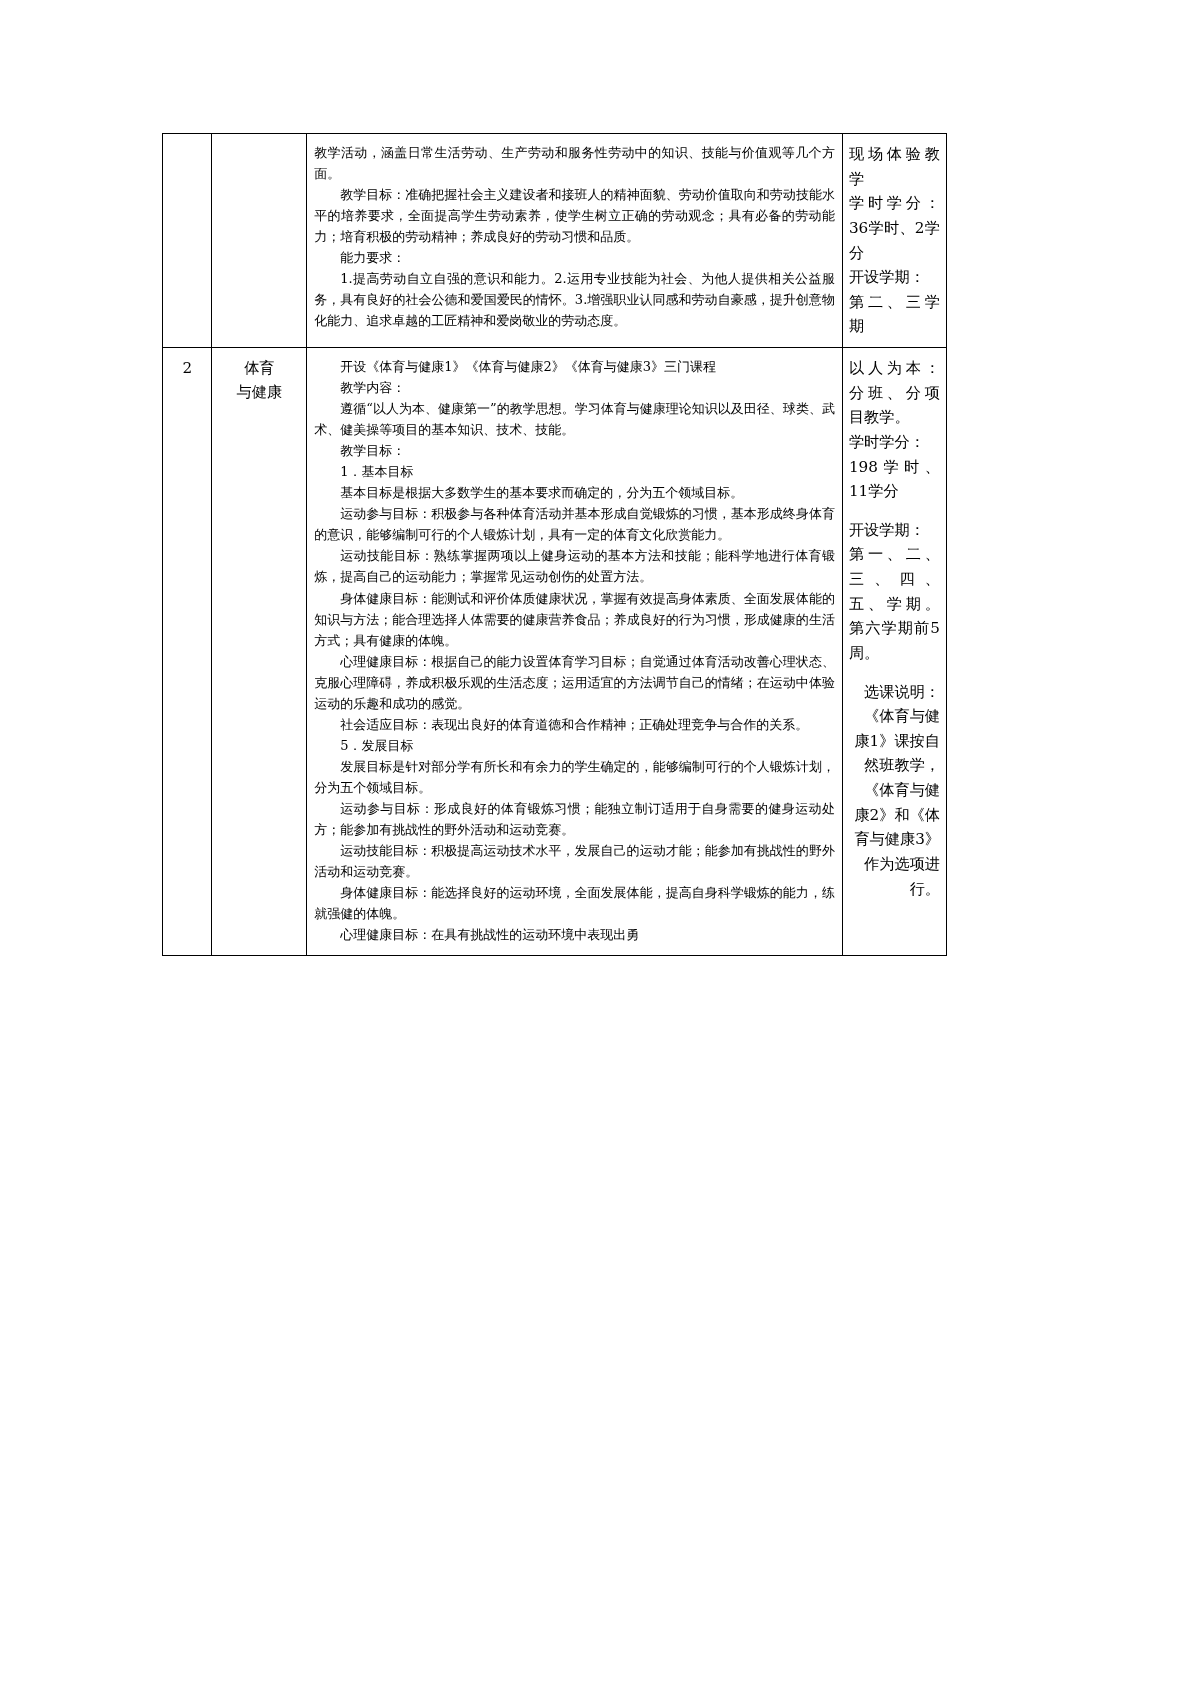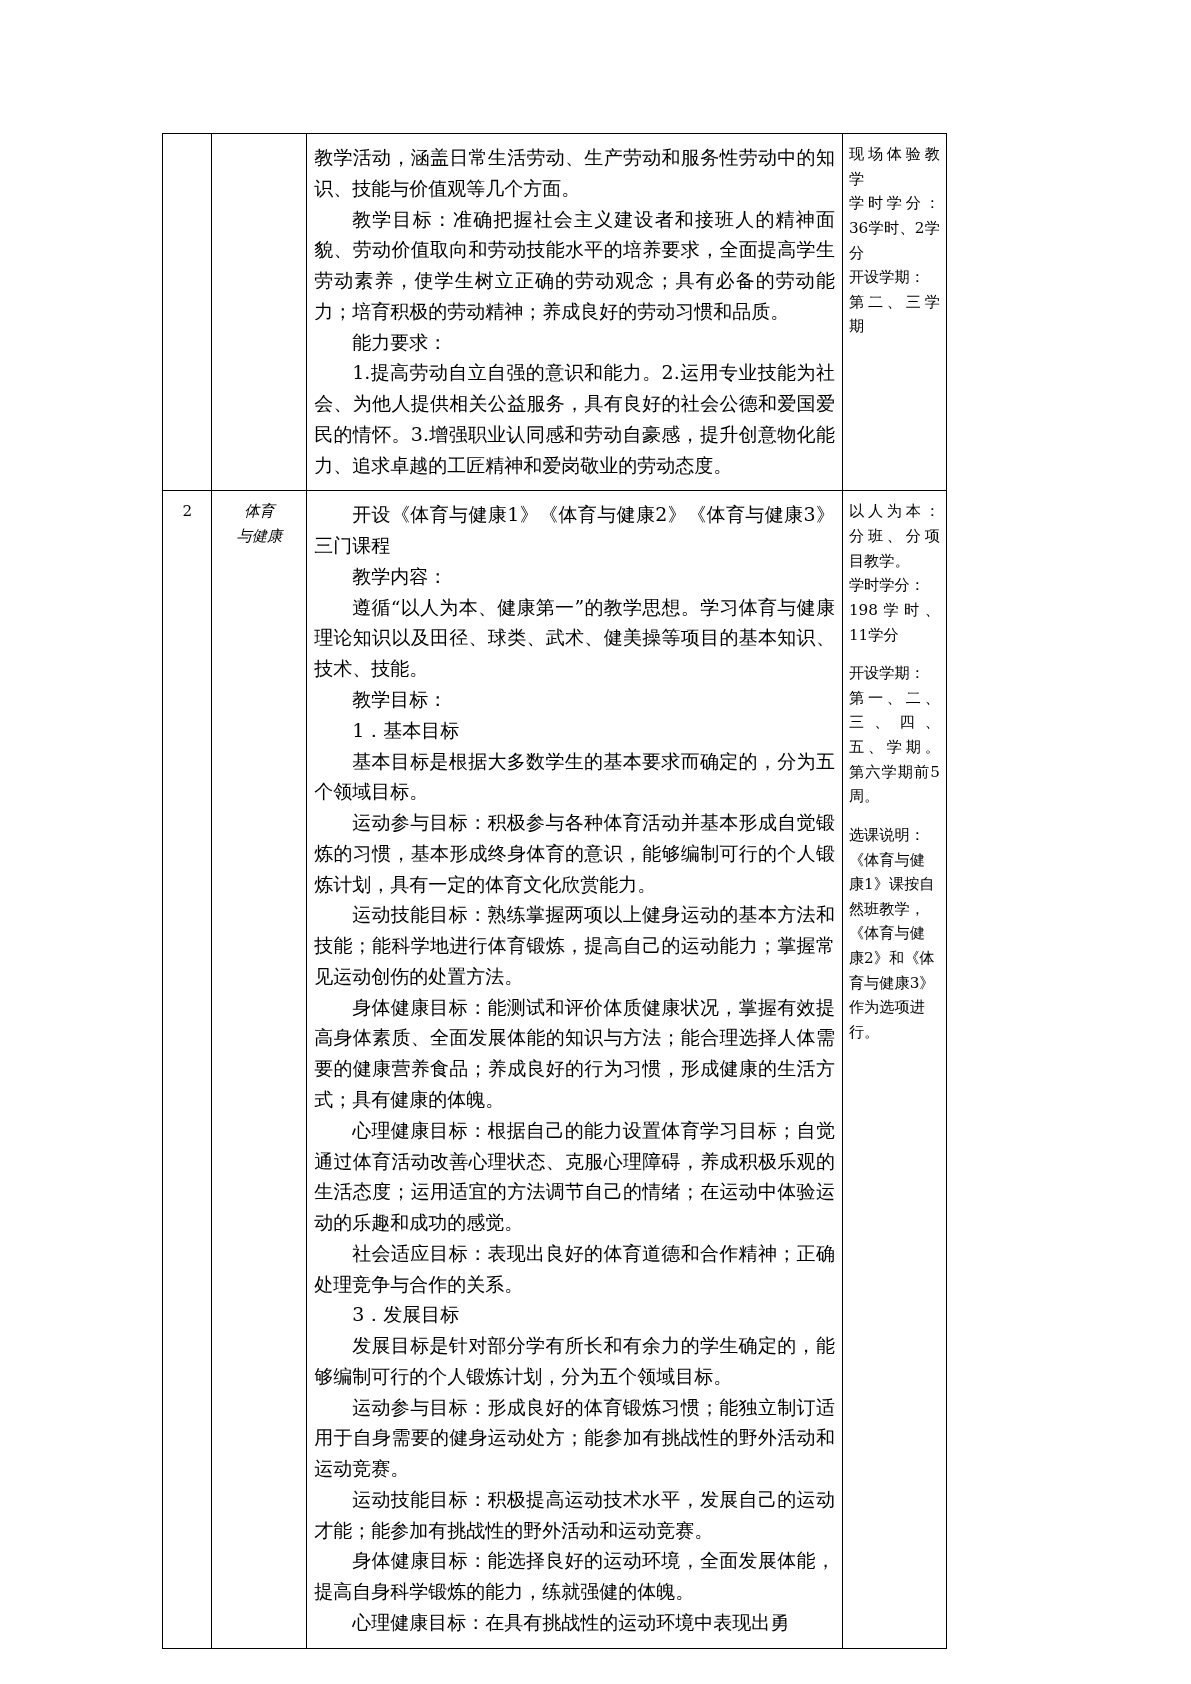--- a/index.html
+++ b/index.html
@@ -33,51 +33,50 @@
     vertical-align: top;
     padding: 0;
   }
   .col-no { width: 48px; }
   .col-name { width: 92px; }
   .col-body { width: 520px; }
   .col-side { width: 101px; margin-left: 37px; }
 
   .cell-inner {
     padding: 8px 7px 10px 7px;
-    font-size: 19px;
+    font-size: 13px;
     line-height: 1.62;
     text-align: justify;
     text-justify: inter-ideograph;
   }
   .cell-no {
     text-align: center;
     font-size: 15.2px;
     font-family: "DejaVu Serif", serif;
   }
   .cell-center-mid {
     text-align: center;
     font-size: 15.2px;
     line-height: 1.6;
-    font-style: italic;
   }
   .vmid { vertical-align: middle; }
   .indent { text-indent: 2em; }
   .bold { font-weight: normal; }
   p {
     margin: 0;
   }
   .side-inner {
     padding: 8px 6px 8px 6px;
     font-size: 15.2px;
     line-height: 1.62;
     text-align: justify;
     text-justify: inter-ideograph;
   }
   .side-center {
-    text-align: left;
+    text-align: right;
   }
   .gap { height: 14px; }
   .pagenum {
     position: absolute;
     left: 0;
     right: 0;
     top: 1542px;
     text-align: center;
     font-size: 14.5px;
     font-family: "DejaVu Serif", serif;
@@ -134,21 +133,21 @@
             <p class="indent"><span class="bold">教学内容：</span></p>
             <p class="indent"><span>遵循“以人为本、健康第一”的教学思想。学习体育与健康理论知识以及田径、球类、武术、健美操等项目的基本知识、技术、技能。</span></p>
             <p class="indent"><span class="bold">教学目标：</span></p>
             <p class="indent"><span>1．基本目标</span></p>
             <p class="indent"><span>基本目标是根据大多数学生的基本要求而确定的，分为五个领域目标。</span></p>
             <p class="indent"><span>运动参与目标：积极参与各种体育活动并基本形成自觉锻炼的习惯，基本形成终身体育的意识，能够编制可行的个人锻炼计划，具有一定的体育文化欣赏能力。</span></p>
             <p class="indent"><span>运动技能目标：熟练掌握两项以上健身运动的基本方法和技能；能科学地进行体育锻炼，提高自己的运动能力；掌握常见运动创伤的处置方法。</span></p>
             <p class="indent"><span>身体健康目标：能测试和评价体质健康状况，掌握有效提高身体素质、全面发展体能的知识与方法；能合理选择人体需要的健康营养食品；养成良好的行为习惯，形成健康的生活方式；具有健康的体魄。</span></p>
             <p class="indent"><span>心理健康目标：根据自己的能力设置体育学习目标；自觉通过体育活动改善心理状态、克服心理障碍，养成积极乐观的生活态度；运用适宜的方法调节自己的情绪；在运动中体验运动的乐趣和成功的感觉。</span></p>
             <p class="indent"><span>社会适应目标：表现出良好的体育道德和合作精神；正确处理竞争与合作的关系。</span></p>
-            <p class="indent"><span>3．发展目标</span></p>
+            <p class="indent"><span>5．发展目标</span></p>
             <p class="indent"><span>发展目标是针对部分学有所长和有余力的学生确定的，能够编制可行的个人锻炼计划，分为五个领域目标。</span></p>
             <p class="indent"><span>运动参与目标：形成良好的体育锻炼习惯；能独立制订适用于自身需要的健身运动处方；能参加有挑战性的野外活动和运动竞赛。</span></p>
             <p class="indent"><span>运动技能目标：积极提高运动技术水平，发展自己的运动才能；能参加有挑战性的野外活动和运动竞赛。</span></p>
             <p class="indent"><span>身体健康目标：能选择良好的运动环境，全面发展体能，提高自身科学锻炼的能力，练就强健的体魄。</span></p>
             <p class="indent"><span>心理健康目标：在具有挑战性的运动环境中表现出勇</span></p>
           </div>
         </td>
         <td class="col-side vmid">
           <div class="side-inner">
             <p><span class="bold">以人为本：</span><span>分班、分项目教学。</span></p>

